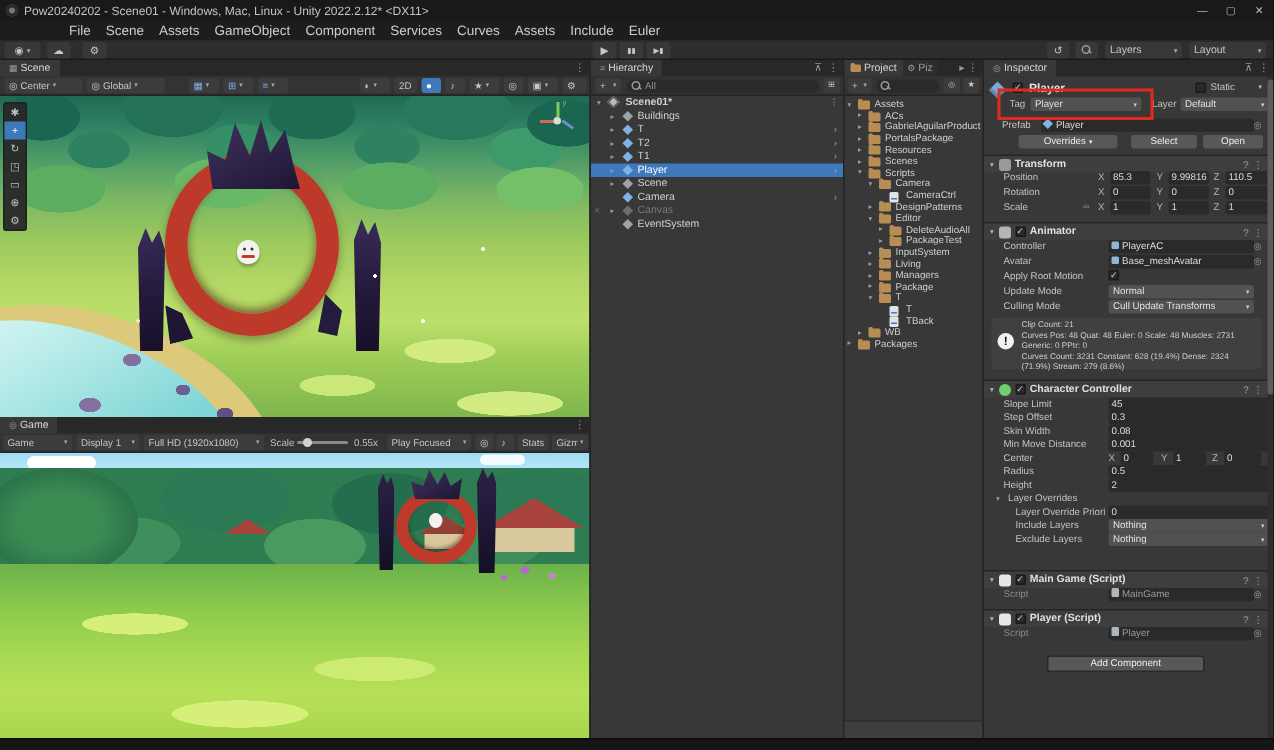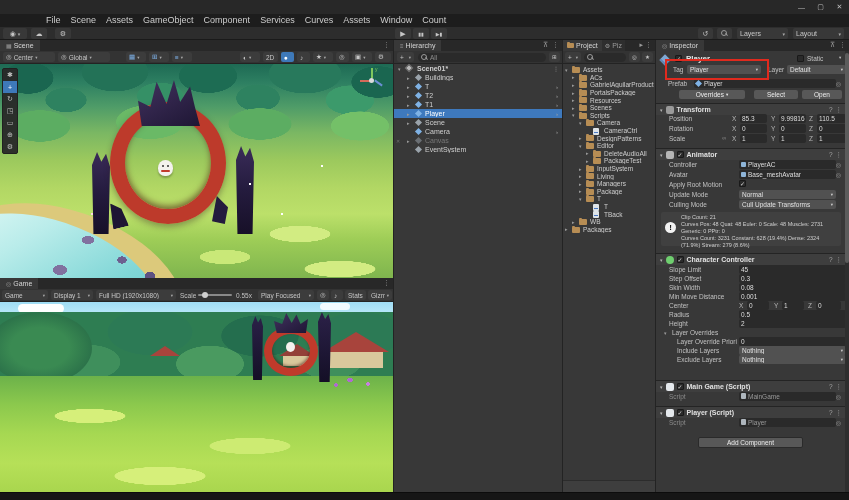--- a/index.html
+++ b/index.html
@@ -174,35 +174,39 @@
   .slider{position:absolute;height:10px;display:flex;align-items:center;}
   .slider .track{width:34px;height:2px;background:#8a8a8a;border-radius:1px;position:relative;}
   .slider .knob{position:absolute;left:4px;top:-2px;width:6px;height:6px;border-radius:50%;background:#d0d0d0;}
   #statusbar{left:0;top:492px;width:849px;height:8px;background:#161616;border-top:1px solid #0c0c0c;box-sizing:border-box;}
 </style>
 </head>
 <body>
 
 <div class="app">
 
+  <div class="abs" id="titlebar">
+    <span class="uicon"></span>
+    <span class="ttext">Pow20240202 - Scene01 - Windows, Mac, Linux - Unity 2022.2.12* &lt;DX11&gt;</span>
+  </div>
   <span class="wctl" style="right:38px;">—</span>
   <span class="wctl" style="right:19px;">▢</span>
   <span class="wctl" style="right:0;">✕</span>
 
   <div class="abs" id="menubar">
       <div class="menu-item" style="position: relative; margin-left: 39px;">File</div>
       <div class="menu-item" style="position: relative;">Scene</div>
       <div class="menu-item" style="position: relative;">Assets</div>
       <div class="menu-item" style="position: relative;">GameObject</div>
       <div class="menu-item" style="position: relative;">Component</div>
       <div class="menu-item" style="position: relative;">Services</div>
       <div class="menu-item" style="position: relative;">Curves</div>
       <div class="menu-item" style="position: relative;">Assets</div>
-      <div class="menu-item" style="position: relative;">Window</div>
-      <div class="menu-item" style="position: relative;">Count</div>
+      <div class="menu-item" style="position: relative;">Include</div>
+      <div class="menu-item" style="position: relative;">Euler</div>
     </div>
 
   <div class="abs" id="topbar">
     <div class="tbtn" style="left:3px;width:24px;">
       <span>◉</span>
       <span class="ar">▾</span>
     </div>
     <div class="tbtn" style="left:31px;width:16px;">
       <span>☁</span>
     </div>

